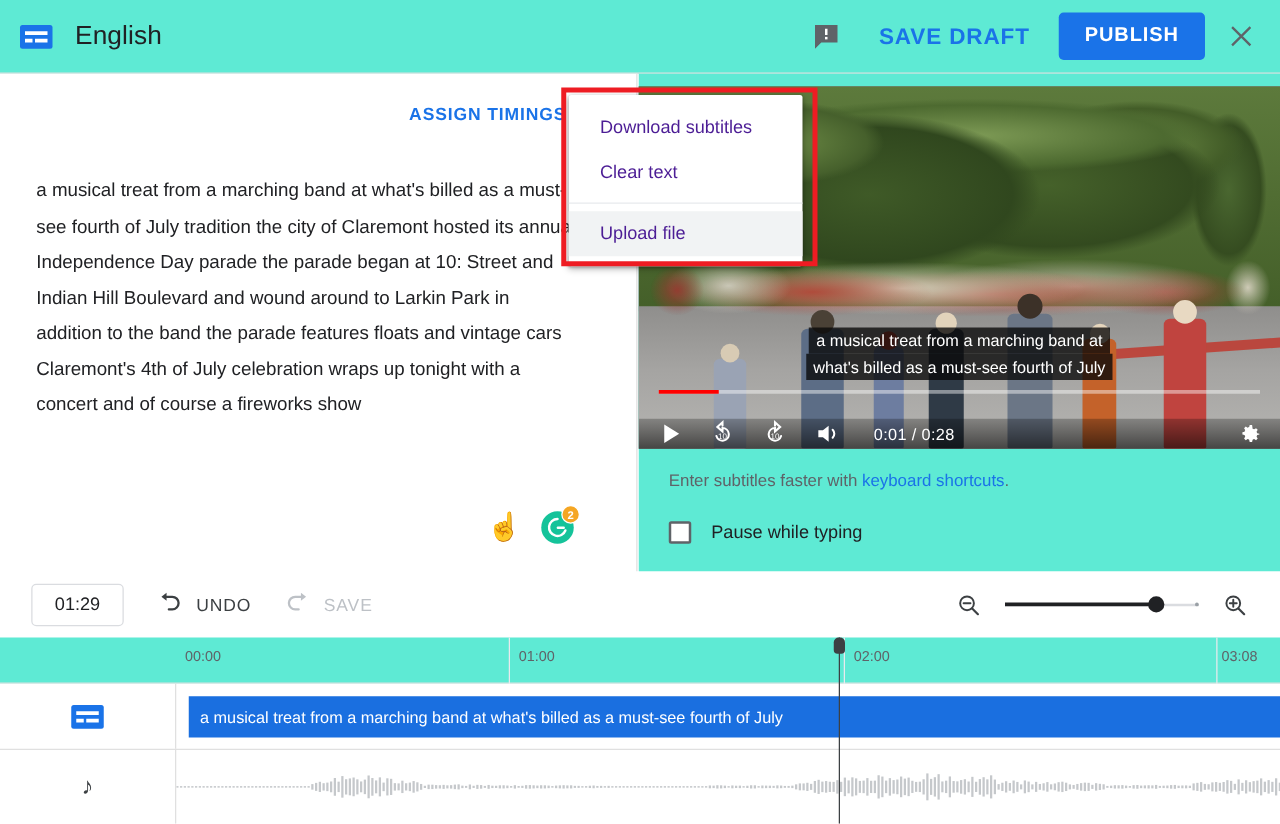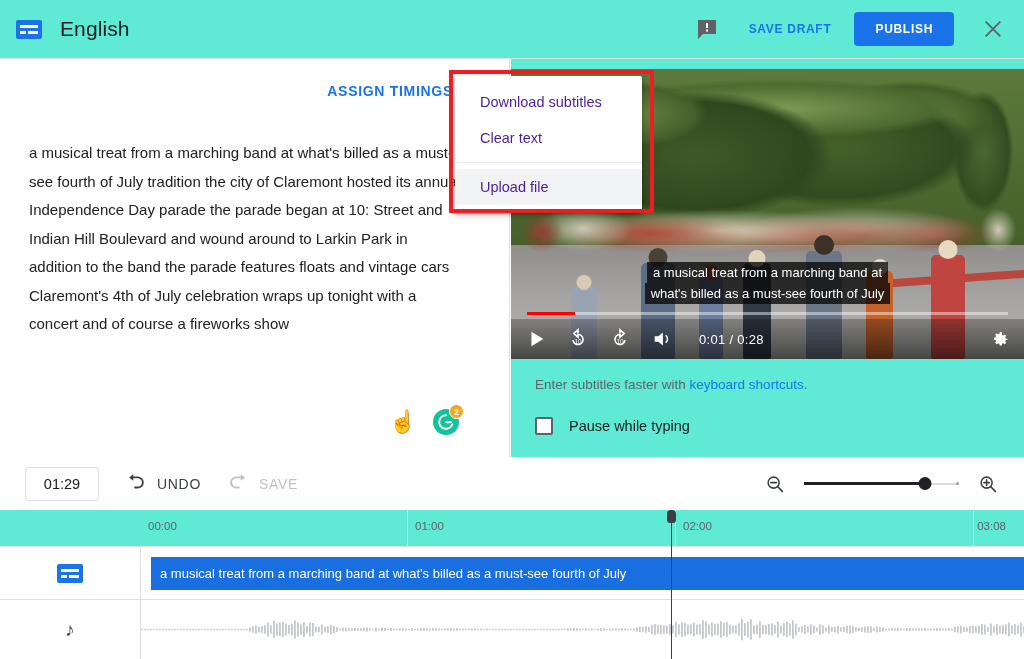--- a/index.html
+++ b/index.html
@@ -26,28 +26,28 @@
   .cc-badge i.b2 { left: 4px; top: 11px; width: 6px; height: 3px; }
   .cc-badge i.b3 { left: 12px; top: 11px; width: 10px; height: 3px; }
   .lang-title {
     margin-left: 18px; font-size: 21px; color: #202124; letter-spacing: .1px;
   }
   .header-spacer { flex: 1 1 auto; }
   .feedback-icon {
     width: 24px; height: 24px; margin-right: 30px; flex: none;
   }
   .save-draft {
-    color: #1a73e8; font-size: 12px; font-weight: bold; letter-spacing: .7px;
+    color: #1a73e8; font-size: 18px; font-weight: bold; letter-spacing: .7px;
     margin-right: 23px; cursor: pointer; white-space: nowrap;
   }
   .publish-btn {
     background: #1a73e8; color: #fff; border: none; border-radius: 4px;
-    font-size: 12px; font-weight: bold; letter-spacing: .7px;
+    font-size: 16px; font-weight: bold; letter-spacing: .7px;
     padding: 10px 21px; cursor: pointer; font-family: inherit;
-    margin-right: 28px;
+    margin-right: 18px;
     text-align: center;
   }
   .close-x {
     width: 22px; height: 22px; margin-right: 20px; flex: none; cursor: pointer;
   }
 
   
   .editor-pane {
     position: absolute; left: 0; top: 59px; width: 510px; height: 398px;
     background: #fff; border-right: 1px solid #e0e0e0;
@@ -138,21 +138,21 @@
     font-size: 13px; line-height: 19px; padding: 1px 6px;
     font-family: "Liberation Sans", sans-serif;
   }
   .progress {
     position: absolute; left: 16px; right: 16px; bottom: 44px; height: 3px;
     background: rgba(255,255,255,.45);
   }
   .progress i { position: absolute; left: 0; top: 0; height: 100%;
                 width: 10%; background: #f00; display: block; }
   .controls {
-    position: absolute; left: 0; right: 0; bottom: 0; height: 40px;
+    position: absolute; left: 0; right: 0; bottom: 0; height: 24px;
     display: flex; align-items: center; padding: 0 14px;
     background: linear-gradient(rgba(0,0,0,.25), rgba(0,0,0,.62));
     text-align: right;
   }
   .ctl { width: 22px; height: 22px; margin-right: 20px; cursor: pointer; flex: none; }
   .time-label { color: #fff; font-size: 13px; margin-left: 6px; letter-spacing: .3px; }
   .ctl-spacer { flex: 1 1 auto; }
   .gear { width: 20px; height: 20px; cursor: pointer; flex: none; }
 
   .hint {

